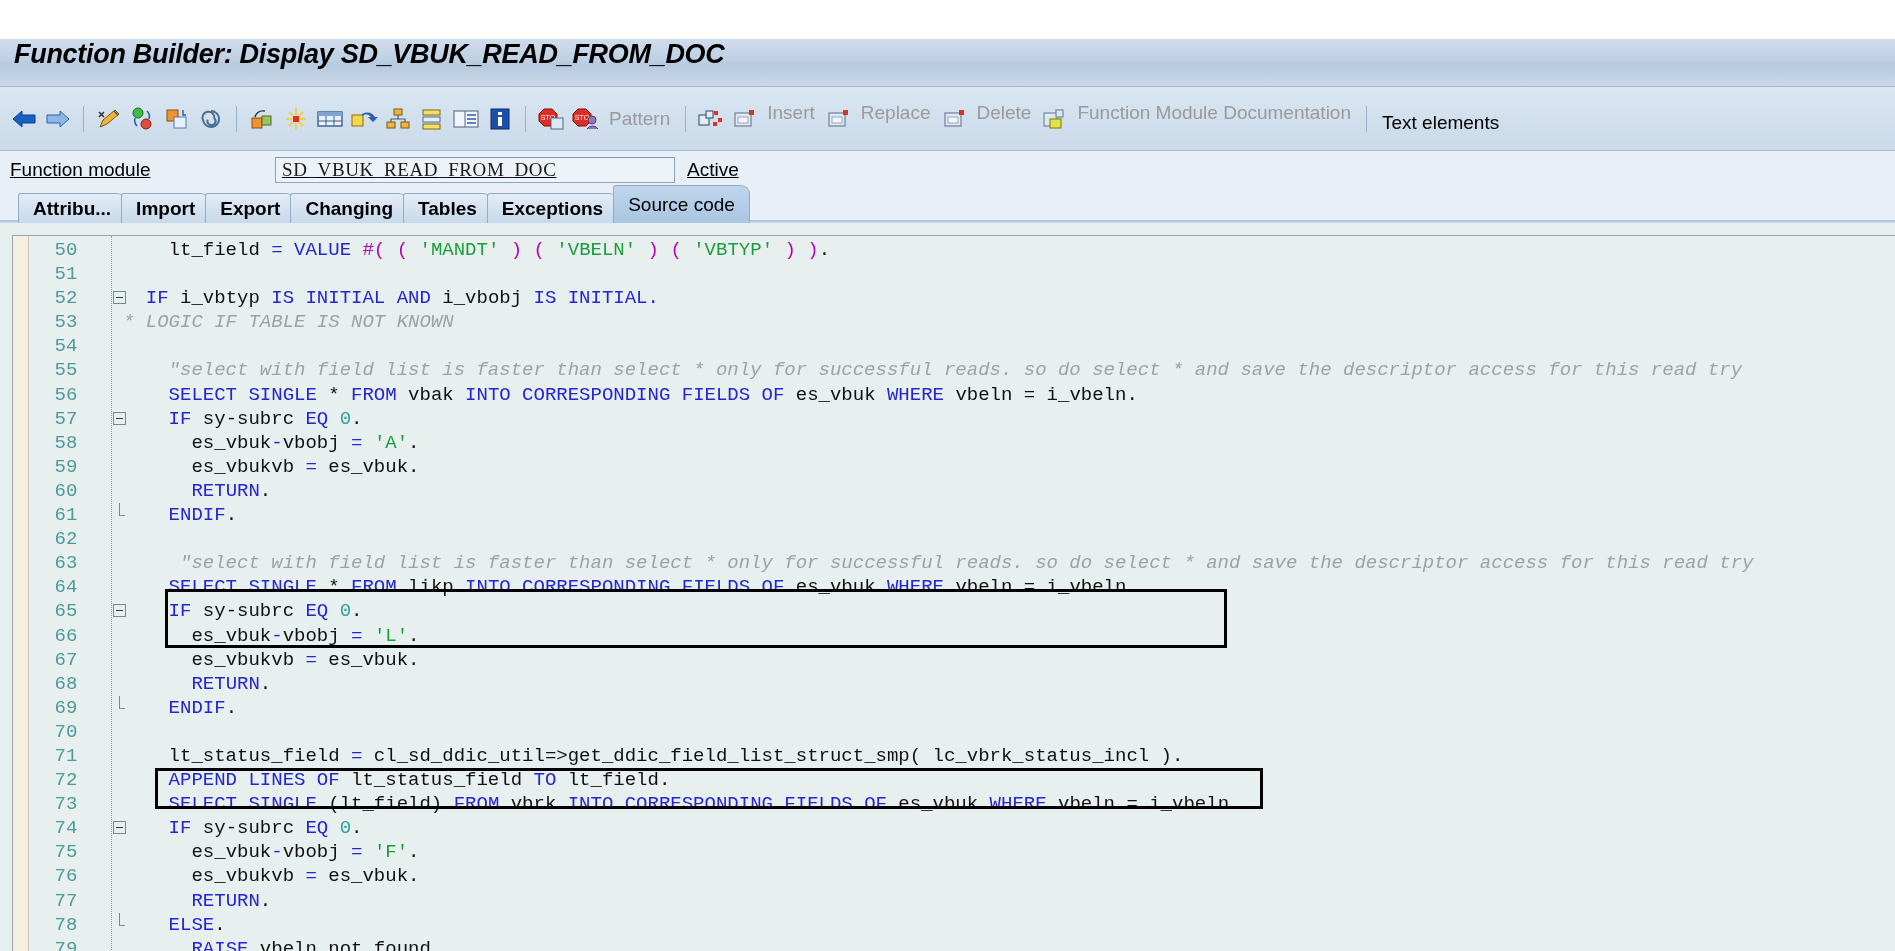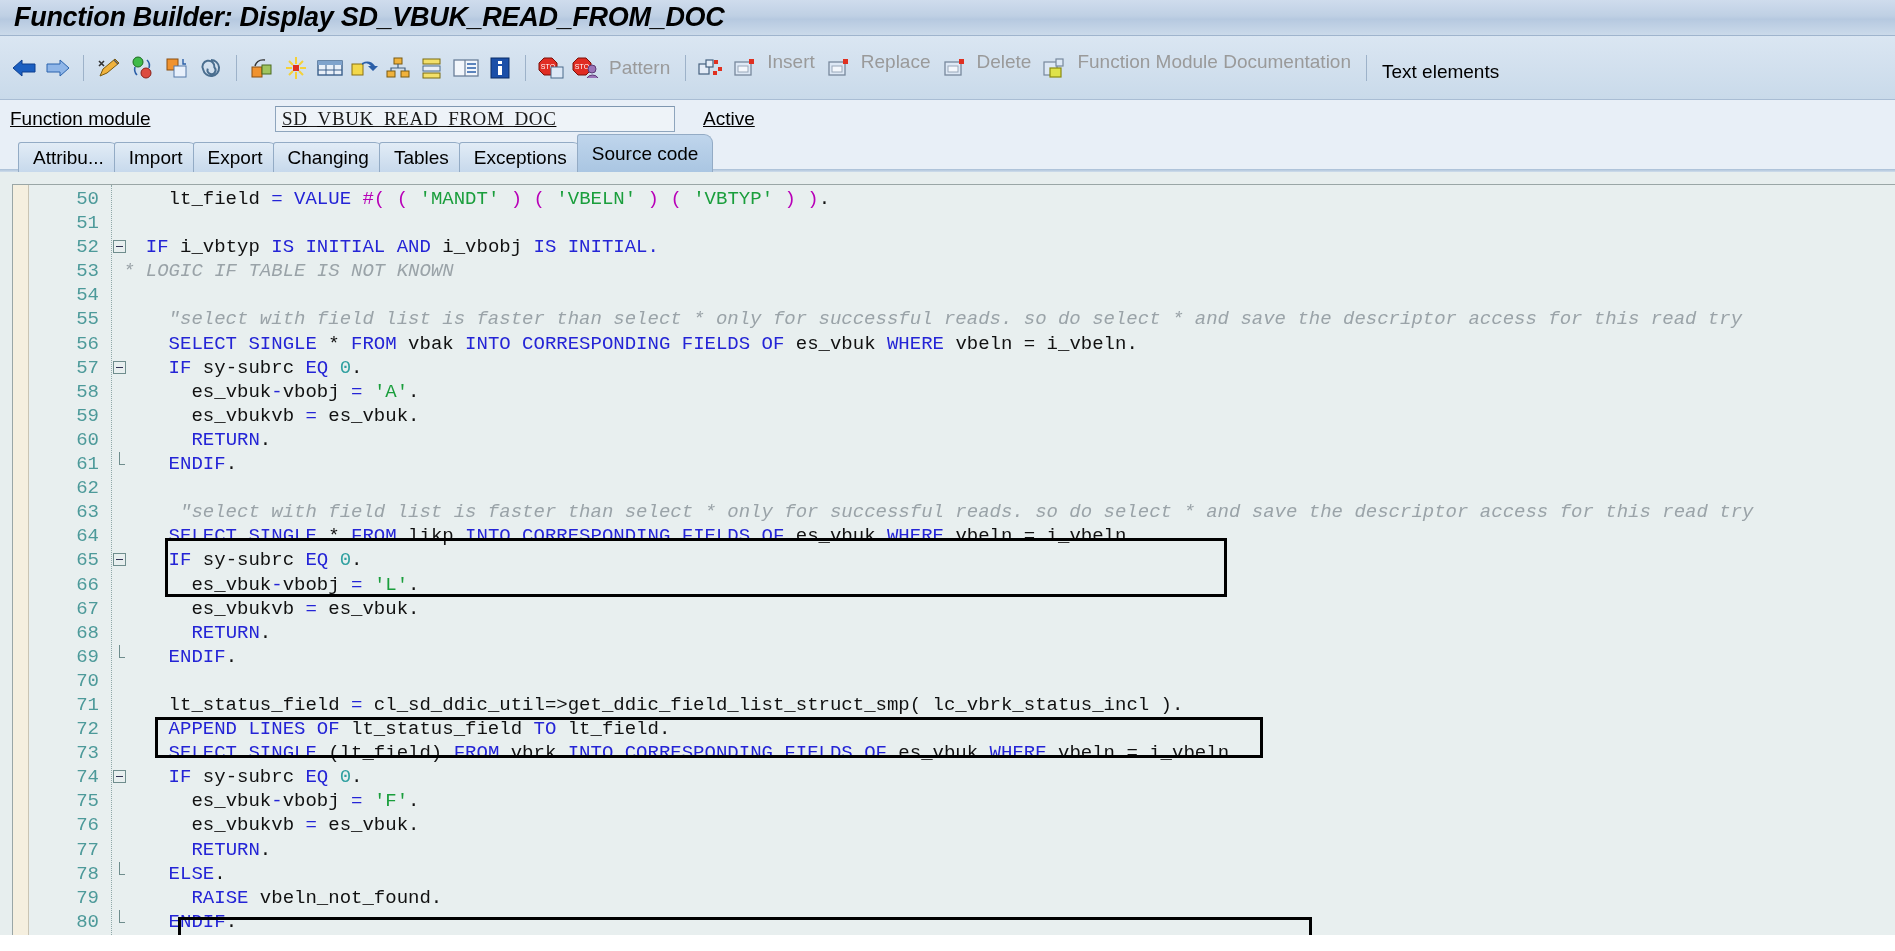--- a/index.html
+++ b/index.html
@@ -6,26 +6,26 @@
   html, body {
     margin: 0; padding: 0;
     width: 1895px; height: 951px;
     overflow: hidden;
     font-family: "Liberation Sans", sans-serif;
     background: #ffffff;
   }
 
   
   .titlebar {
-    height: 36px;
+    height: 48px;
     background: linear-gradient(to bottom, #cfdced 0%, #bfd0e4 45%, #b6c9e0 55%, #cbdaea 100%);
     display: flex;
-    align-items: center;
     padding-left: 14px;
     border-bottom: 1px solid #9fb4cd;
+    margin-top: 39px;
   }
   .titlebar .title {
     font-size: 27px;
     font-weight: bold;
     font-style: italic;
     color: #000000;
     letter-spacing: -0.3px;
     white-space: nowrap;
   }
 
@@ -87,21 +87,21 @@
     font-size: 19px;
     color: #1a1a1a;
     padding: 0 6px;
     line-height: 24px;
     letter-spacing: 0.6px;
     flex: 0 0 auto;
   }
   .fmstatus {
     font-size: 19px;
     color: #000;
-    margin-left: 28px;
+    margin-left: 12px;
     flex: 0 0 auto;
   }
 
   
   .tabstrip {
     height: 34px;
     background: #e8eff7;
     display: flex;
     align-items: flex-end;
     padding-left: 18px;
@@ -123,20 +123,21 @@
     color: #000;
     background: linear-gradient(to bottom, #e2ecf6 0%, #c7d9ec 100%);
     border: 1px solid #93abc5;
     border-bottom: none;
     border-radius: 3px 9px 0 0;
     margin-right: -5px;
     position: relative;
     z-index: 1;
     white-space: nowrap;
     transform: skewX(0deg);
+    font-weight: bold;
   }
   .tab.selected {
     background: linear-gradient(to bottom, #bfd5ec 0%, #aac6e2 100%);
     z-index: 5;
     height: 38px;
     font-weight: normal;
   }
 
   
   .editorwrap {
@@ -172,21 +173,21 @@
     font-size: 19px;
     line-height: 24.1px;
     white-space: pre;
     padding-top: 2px;
   }
   .line { height: 24.1px; position: relative; }
   .lno {
     position: absolute;
     left: 20px;
     width: 66px;
-    text-align: right;
+    text-align: center;
     color: #4d9a9a;
     font-family: "Liberation Mono", monospace;
     font-size: 19px;
   }
   .ltext {
     position: absolute;
     left: 110px;
     top: 0;
     white-space: pre;
   }

